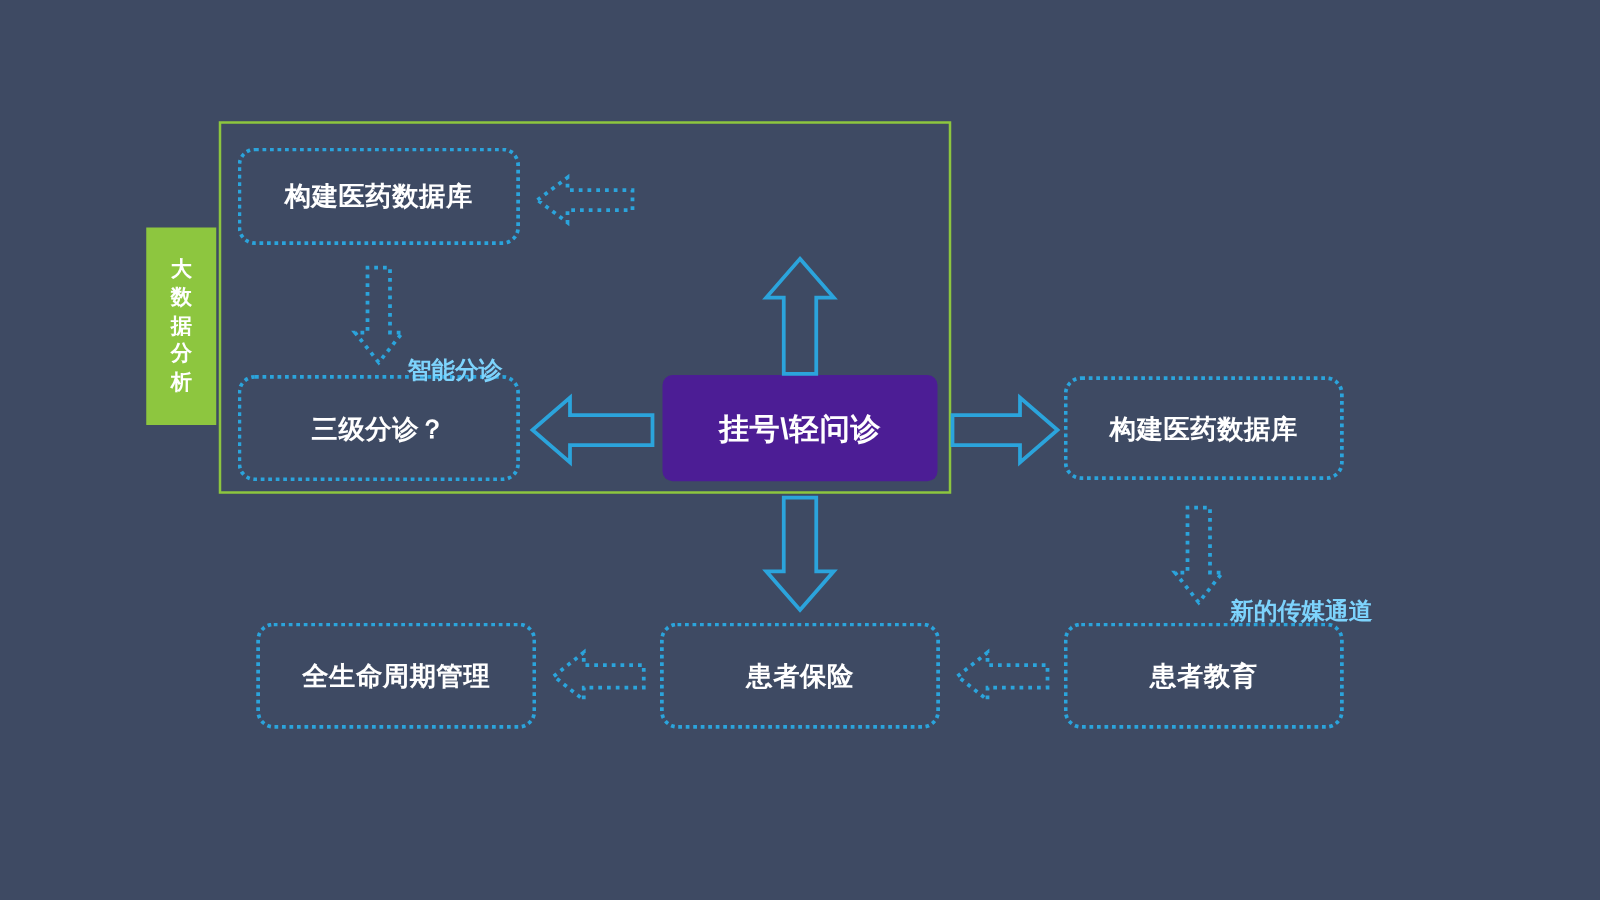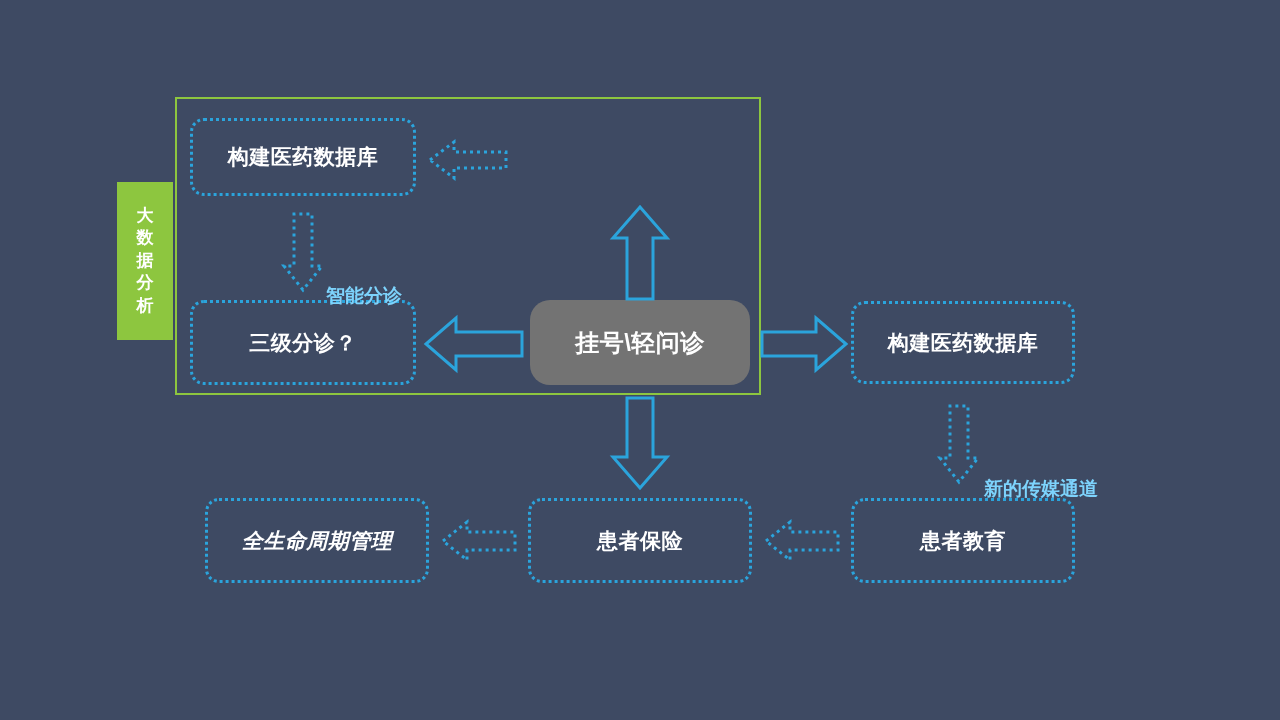--- a/index.html
+++ b/index.html
@@ -63,22 +63,22 @@
     letter-spacing: 0.5px;
     white-space: nowrap;
   }
   .node.dotted {
     border: 3px dotted #2BA4DC;
     border-radius: 14px;
     background: transparent;
   }
   .node.filled {
     border: none;
-    border-radius: 20px;
-    background: #737373;
+    border-radius: 8px;
+    background: #4c1d95;
     justify-content: center;
   }
   .node.filled .label {
     font-size: 24px;
   }
 
   
   .caption {
     position: absolute;
     color: #7dd3fc;
@@ -122,21 +122,21 @@
   </div>
 
   <div class="node filled" style="left:530px; top:300px; width:220px; height:85px;">
     <span class="label">挂号\轻问诊</span>
   </div>
 
   <div class="node dotted" style="left:851px; top:301px; width:224px; height:83px;">
     <span class="label">构建医药数据库</span>
   </div>
 
-  <div class="node dotted" style="left:205px; top:498px; width:224px; height:85px;font-style:italic;">
+  <div class="node dotted" style="left:205px; top:498px; width:224px; height:85px;">
     <span class="label">全生命周期管理</span>
   </div>
 
   <div class="node dotted" style="left:528px; top:498px; width:224px; height:85px;">
     <span class="label">患者保险</span>
   </div>
 
   <div class="node dotted" style="left:851px; top:498px; width:224px; height:85px;">
     <span class="label">患者教育</span>
   </div>

